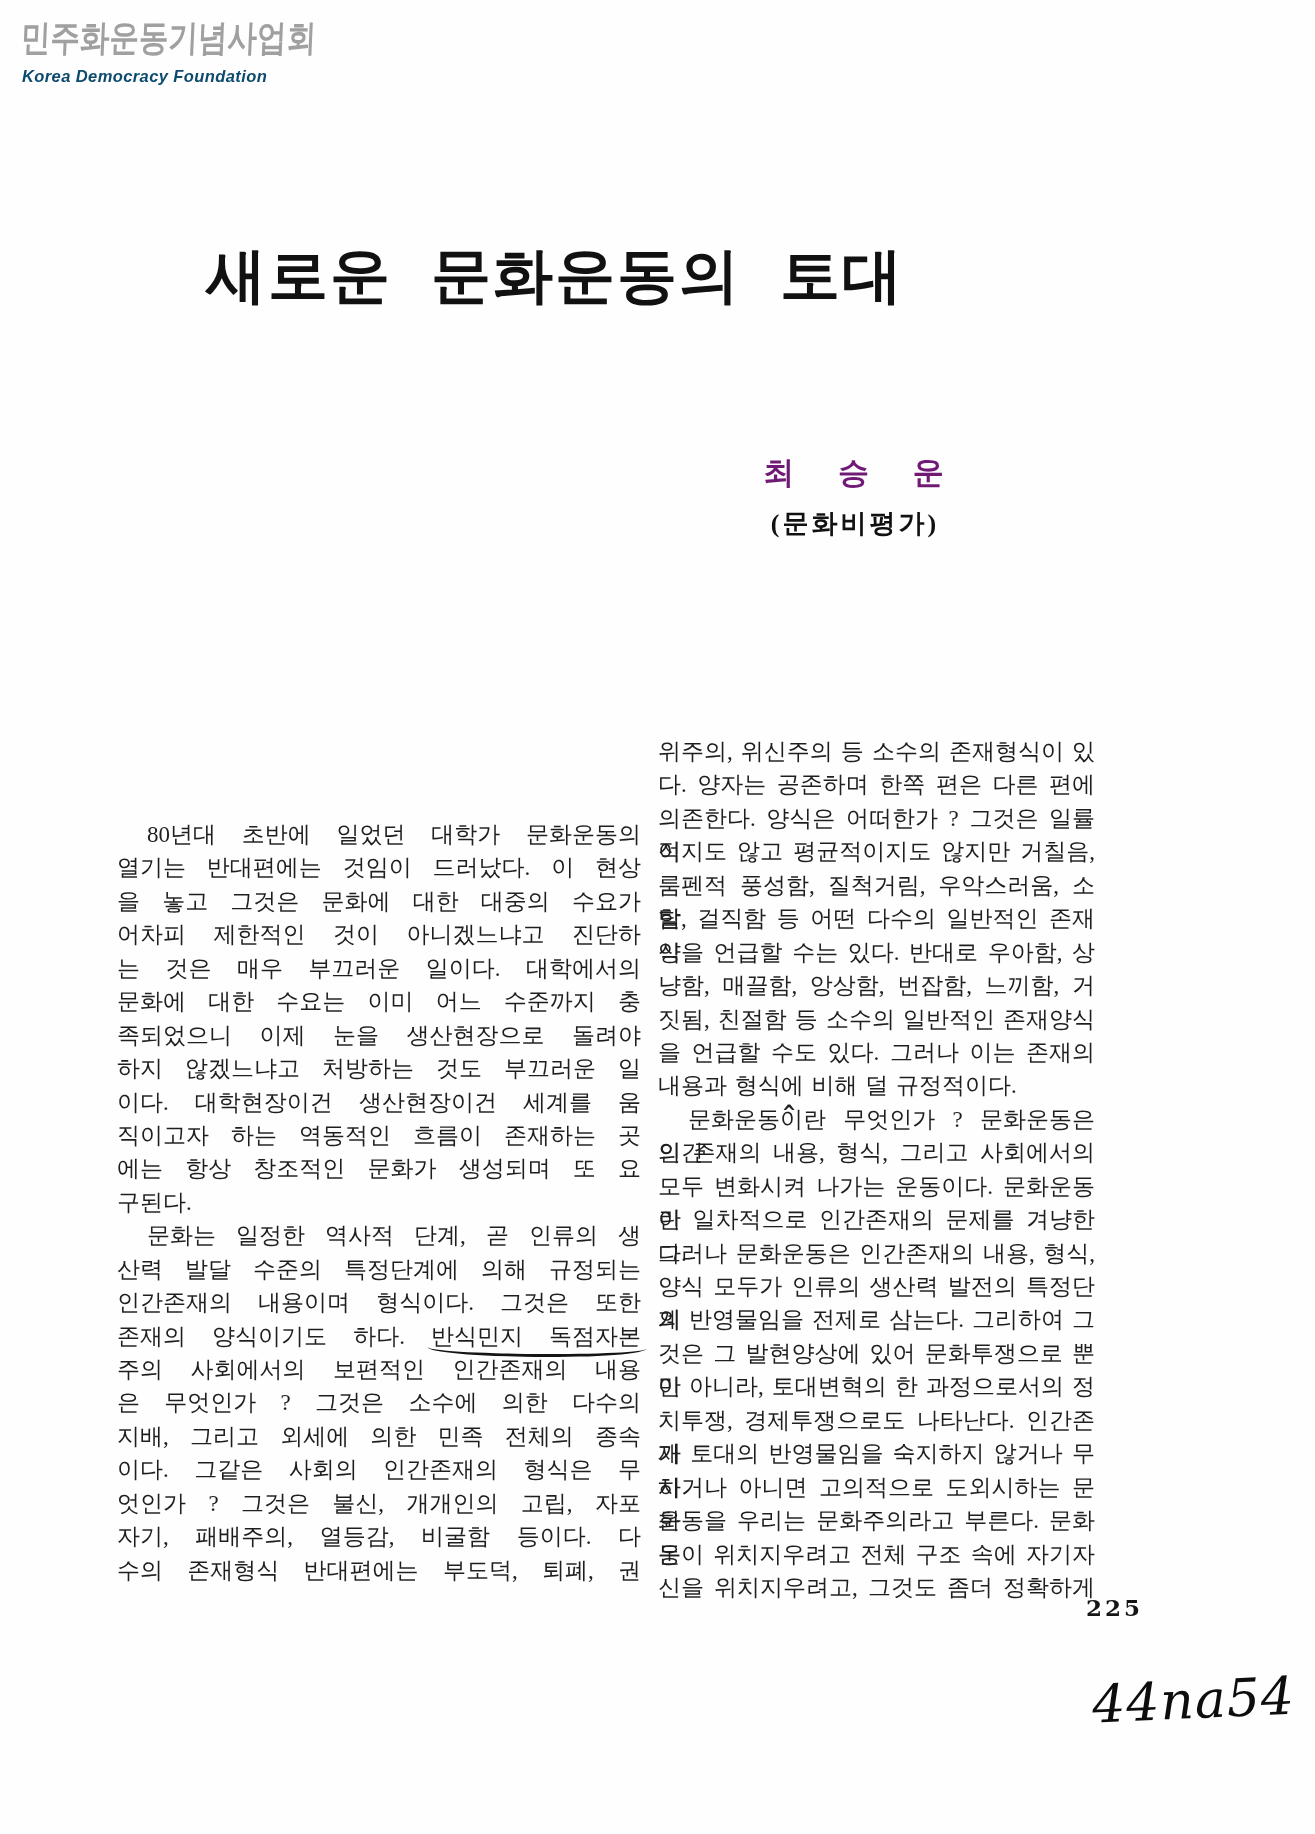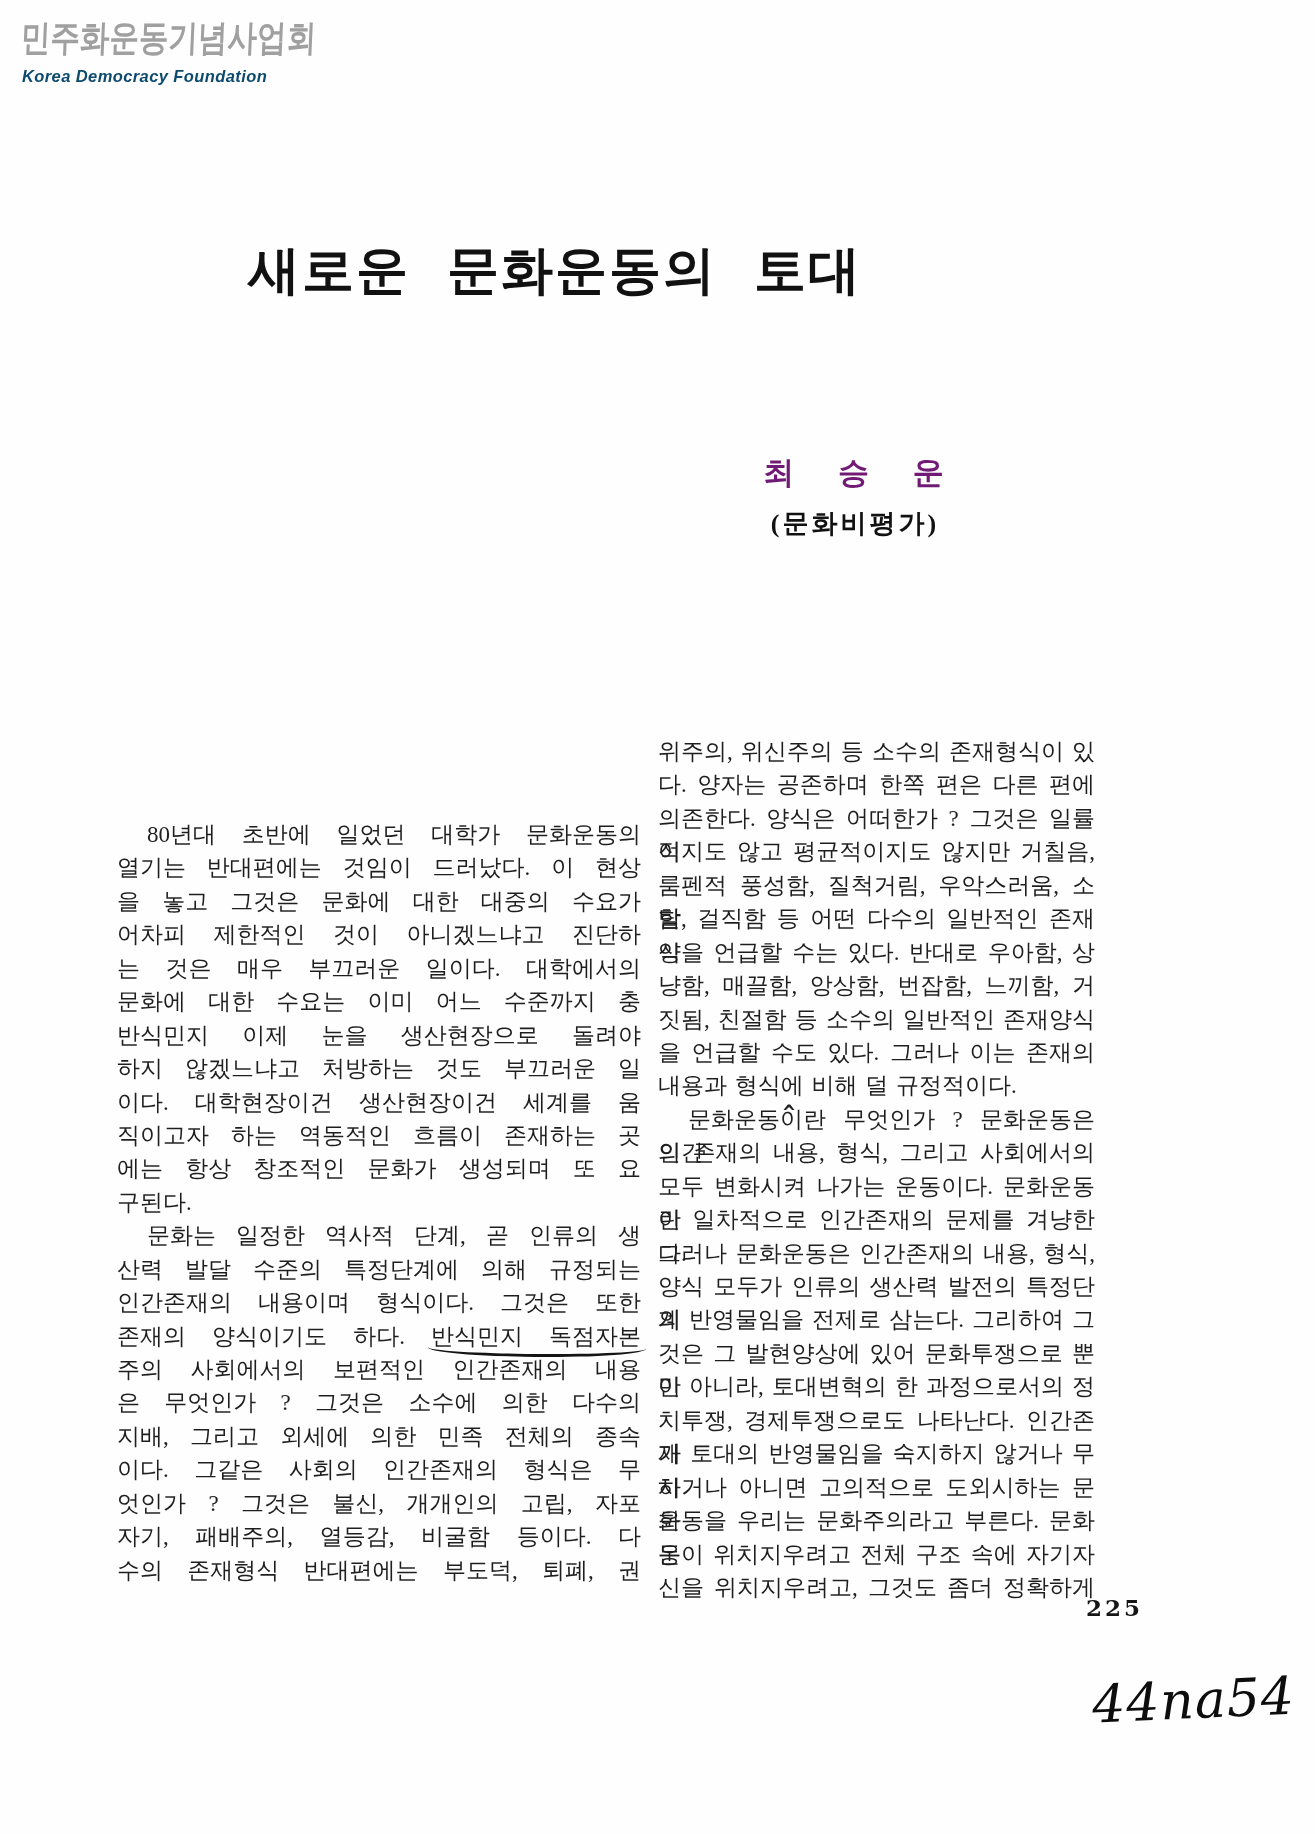--- a/index.html
+++ b/index.html
@@ -24,21 +24,21 @@
   }
   .logo-en {
     font-family:"Liberation Sans","DejaVu Sans",sans-serif;
     font-size:16.5px; font-weight:bold; font-style:italic;
     margin-top:4px; letter-spacing:0.4px; white-space:nowrap;
   }
 
   
   .title {
     position:absolute; left:55px; top:236px; width:1000px;
-    text-align:center; font-size:52px; font-weight:bold;
+    text-align:center; font-size:60px; font-weight:bold;
     letter-spacing:2px; word-spacing:22px; white-space:nowrap;
     color:#111;
   }
   .author { position:absolute; left:700px; top:452px; width:310px; text-align:center; }
   .author-name {
     font-size:31px; font-weight:bold; letter-spacing:3px; word-spacing:30px;
     color:#701a75; white-space:nowrap;
   }
   .author-role {
     font-size:26px; font-weight:bold; margin-top:12px; letter-spacing:3px;
@@ -105,21 +105,21 @@
     <div class="author-role">(문화비평가)</div>
   </div>
 
   <div class="col col-left">
       <div class="line indent">80년대 초반에 일었던 대학가 문화운동의</div>
       <div class="line">열기는 반대편에는 것임이 드러났다. 이 현상</div>
       <div class="line">을 놓고 그것은 문화에 대한 대중의 수요가</div>
       <div class="line">어차피 제한적인 것이 아니겠느냐고 진단하</div>
       <div class="line">는 것은 매우 부끄러운 일이다. 대학에서의</div>
       <div class="line">문화에 대한 수요는 이미 어느 수준까지 충</div>
-      <div class="line">반식민지 이제 눈을 생산현장으로 돌려야</div>
+      <div class="line">족되었으니 이제 눈을 생산현장으로 돌려야</div>
       <div class="line">하지 않겠느냐고 처방하는 것도 부끄러운 일</div>
       <div class="line">이다. 대학현장이건 생산현장이건 세계를 움</div>
       <div class="line">직이고자 하는 역동적인 흐름이 존재하는 곳</div>
       <div class="line">에는 항상 창조적인 문화가 생성되며 또 요</div>
       <div class="line end">구된다.</div>
       <div class="line indent">문화는 일정한 역사적 단계, 곧 인류의 생</div>
       <div class="line">산력 발달 수준의 특정단계에 의해 규정되는</div>
       <div class="line">인간존재의 내용이며 형식이다. 그것은 또한</div>
       <div class="line">존재의 양식이기도 하다. <span class="u-phrase">반식민지 독점자본</span></div>
       <div class="line">주의 사회에서의 보편적인 인간존재의 내용</div>

